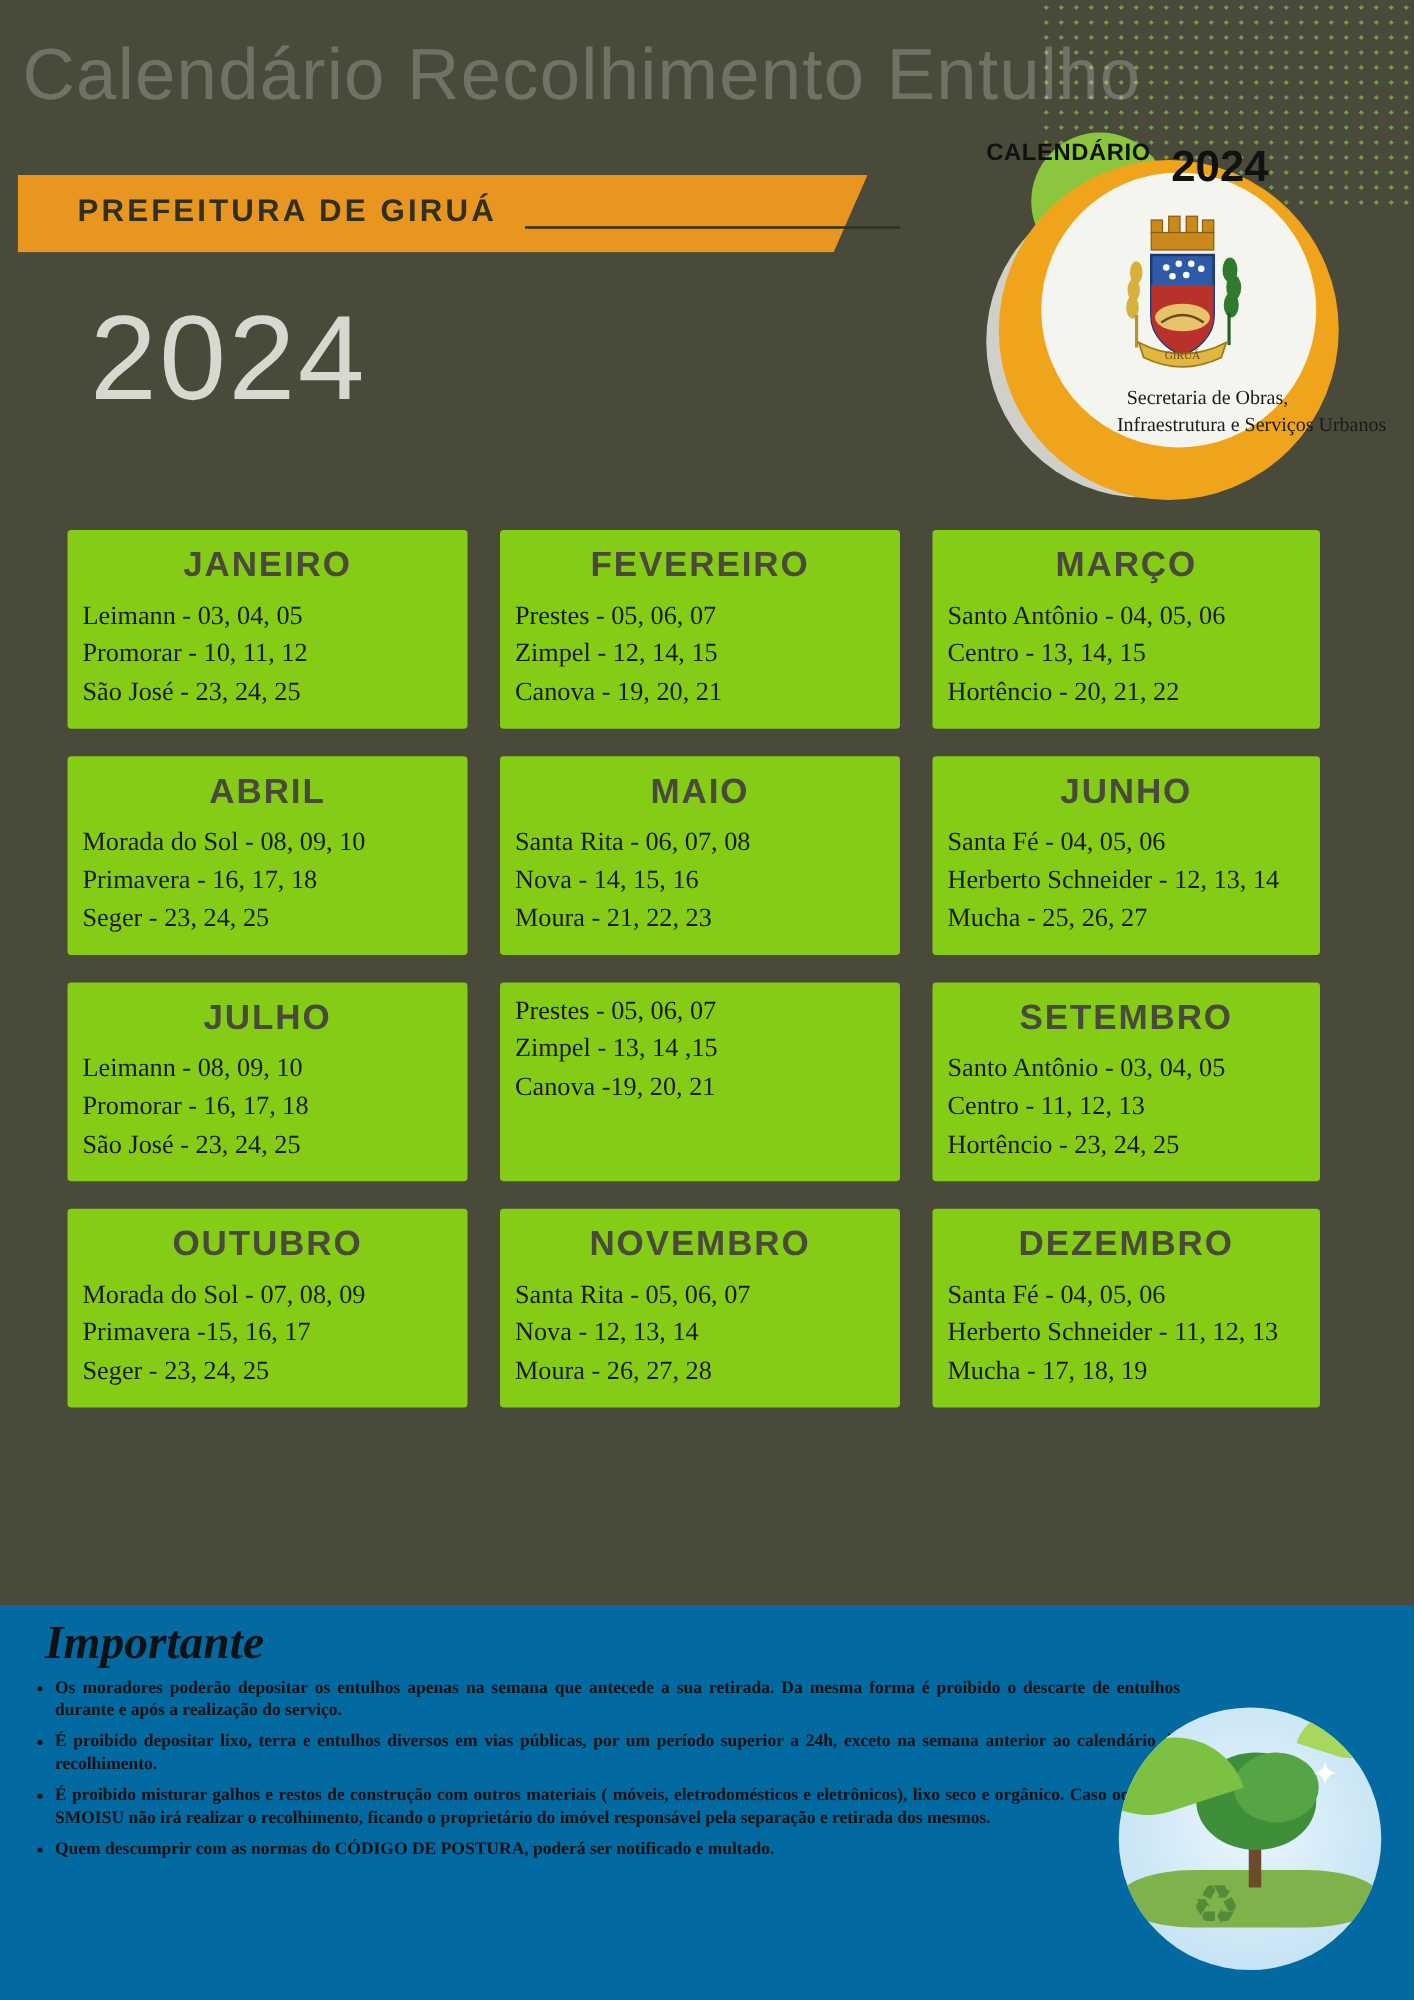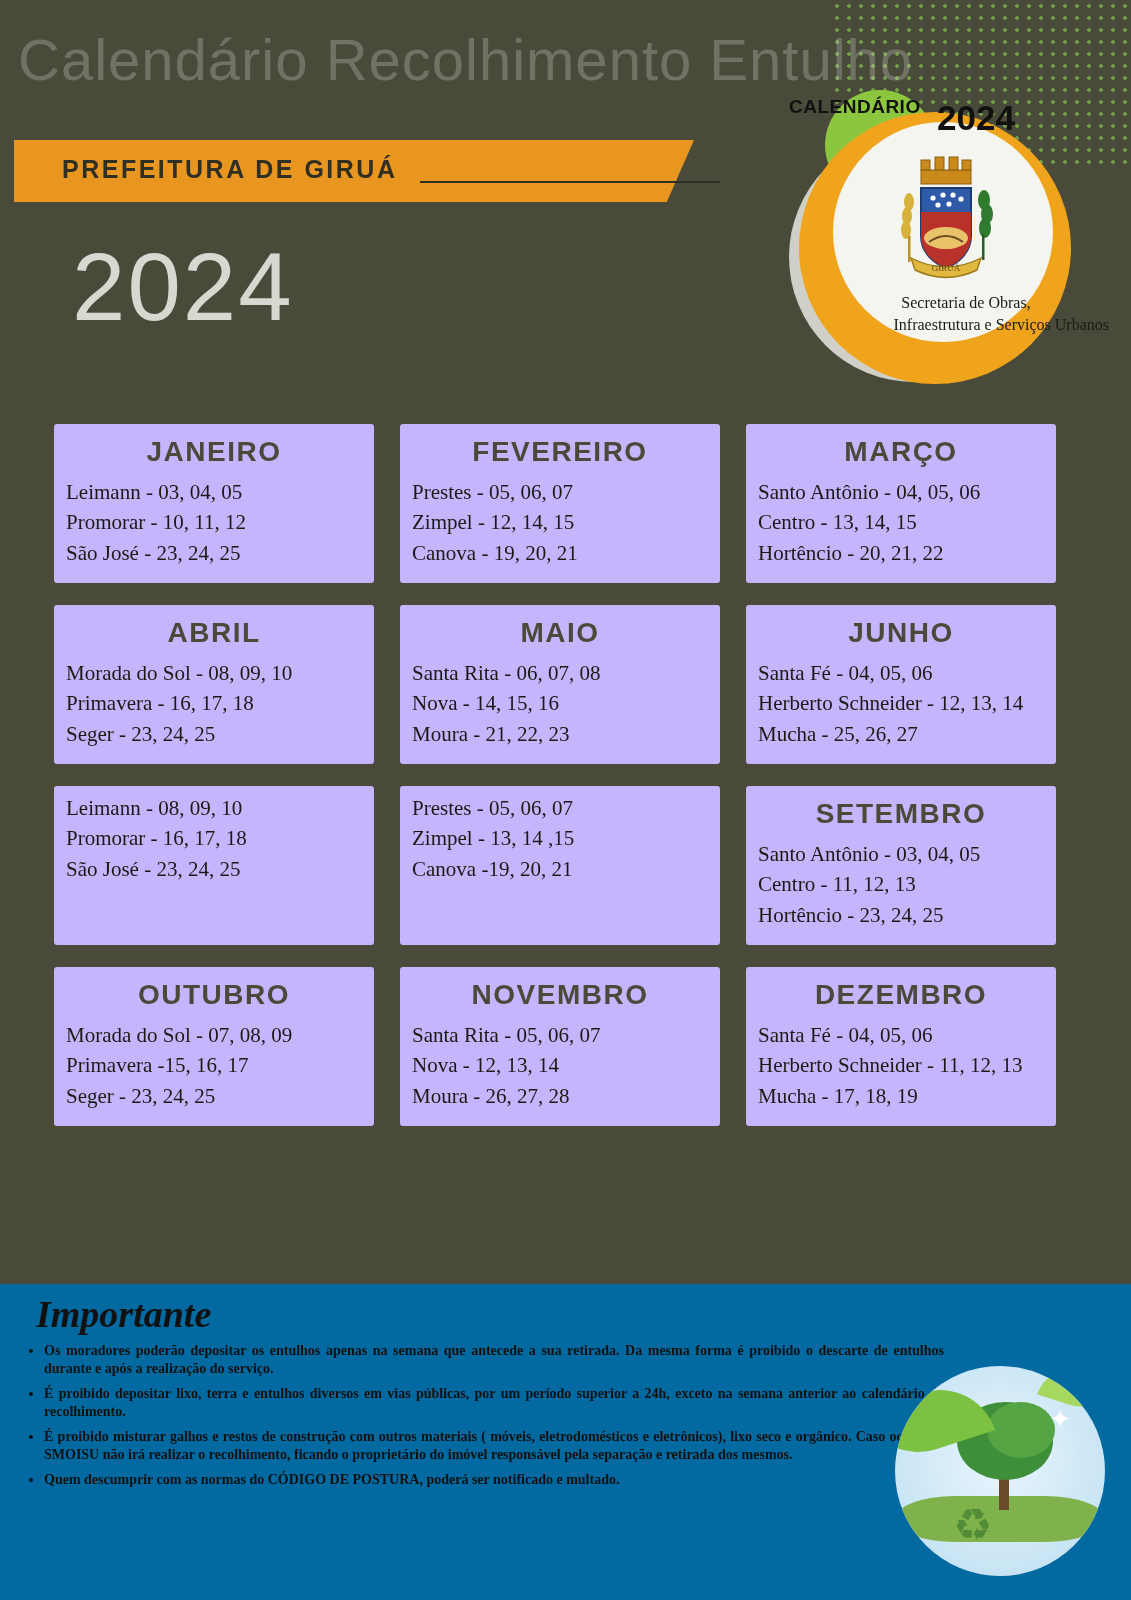--- a/index.html
+++ b/index.html
@@ -33,21 +33,21 @@
     font-size:25px;letter-spacing:2.5px;color:#2f2f24;font-weight:700;
   }
   .pref-rule{
     position:absolute;top:181px;left:420px;width:300px;height:2px;background:#2f2f24;
   }
   .big-year{
     position:absolute;top:232px;left:72px;
     font-size:96px;color:#d8d8d0;font-weight:400;letter-spacing:2px;
   }
   
-  .logo-wrap{position:absolute;top:76px;right:42px;width:300px;height:300px;}
+  .logo-wrap{position:absolute;top:92px;right:42px;width:300px;height:300px;}
   .ring-orange{
     position:absolute;top:36px;left:10px;width:272px;height:272px;border-radius:50%;
     background:#f0a41b;
   }
   .ring-grey{
     position:absolute;top:56px;left:0px;width:250px;height:250px;border-radius:50%;
     background:#d0d0c8;
   }
   .ring-green{
     position:absolute;top:14px;left:36px;width:110px;height:110px;border-radius:50%;
@@ -66,21 +66,21 @@
   .crest{position:absolute;top:78px;left:92px;width:130px;height:140px;}
   .sec-line1{position:absolute;top:218px;left:52px;width:250px;text-align:center;font-family:"Liberation Serif",serif;font-size:16px;color:#1a1a1a;}
   .sec-line2{position:absolute;top:240px;left:30px;width:290px;text-align:right;font-family:"Liberation Serif",serif;font-size:16px;color:#1a1a1a;}
   
   .grid{
     position:absolute;top:424px;left:54px;width:1000px;
     display:grid;grid-template-columns:320px 320px 310px;
     column-gap:26px;row-gap:22px;
   }
   .card{
-    background:#c4b5fd;border-radius:3px;padding:8px 12px 14px 12px;
+    background:#84cc16;border-radius:3px;padding:8px 12px 14px 12px;
     box-sizing:border-box;
   }
   .card h3{
     margin:4px 0 10px 0;text-align:center;
     font-size:28px;letter-spacing:1.5px;color:#4a4a3a;font-weight:700;
   }
   .card p{
     margin:0 0 2px 0;
     font-family:"Liberation Serif",serif;
     font-size:21px;line-height:1.35;color:#1b1b16;
@@ -221,20 +221,21 @@
   </div>
 
   <div class="card r2">
     <h3>JUNHO</h3>
     <p>Santa Fé - 04, 05, 06</p>
     <p>Herberto Schneider - 12, 13, 14</p>
     <p>Mucha - 25, 26, 27</p>
   </div>
 
   <div class="card r3">
+    <h3>JULHO</h3>
     <p>Leimann - 08, 09, 10</p>
     <p>Promorar - 16, 17, 18</p>
     <p>São José - 23, 24, 25</p>
   </div>
 
   <div class="card r3">
     <p>Prestes - 05, 06, 07</p>
     <p>Zimpel - 13, 14 ,15</p>
     <p>Canova -19, 20, 21</p>
   </div>

